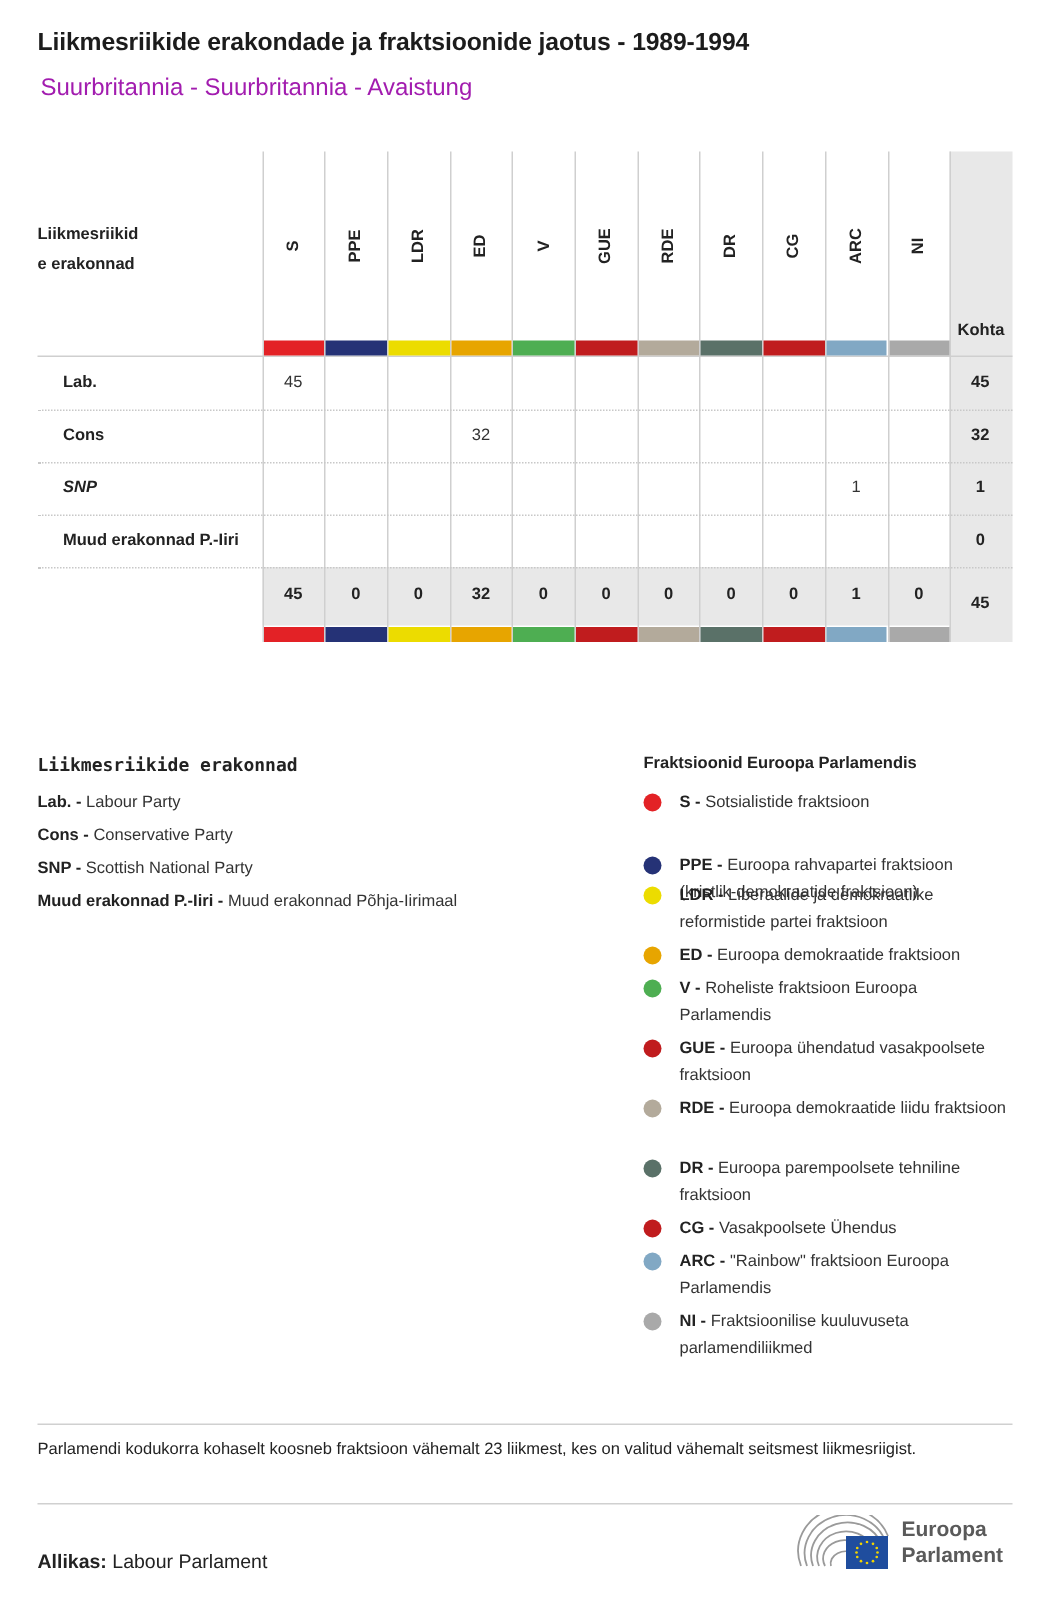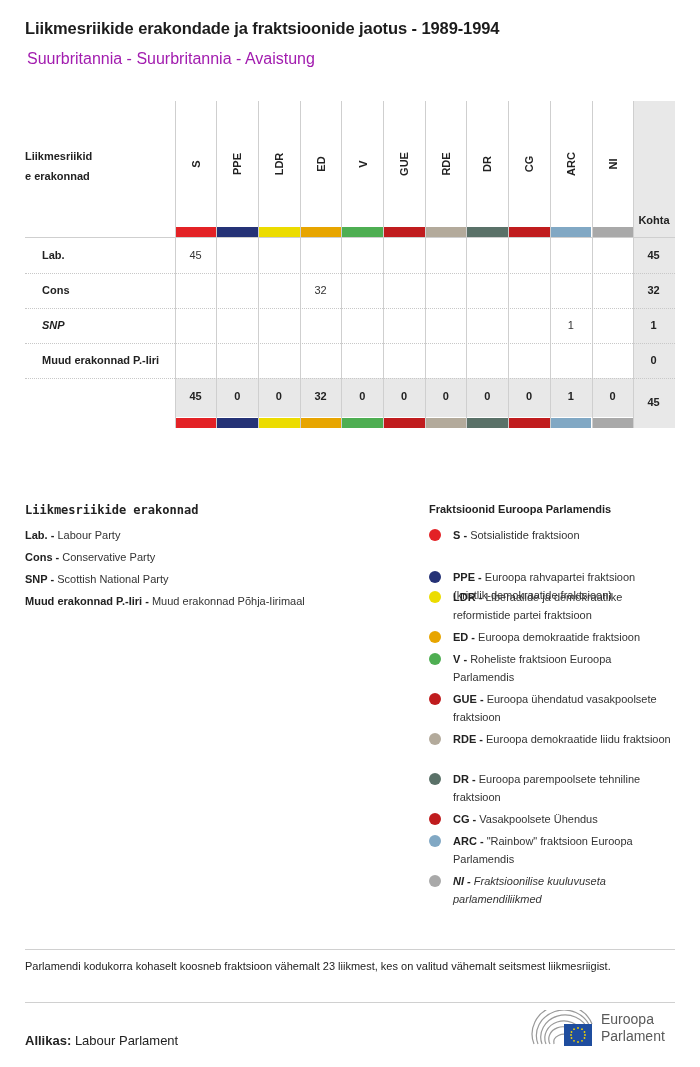--- a/index.html
+++ b/index.html
@@ -32,21 +32,21 @@
   .legend-right-title { position: absolute; left: 429px; top: 503px; font-size: 11px; font-weight: bold; color: #222; }
   .group-item { position: absolute; left: 429px; width: 246px; font-size: 11px; line-height: 18px; color: #333; padding-left: 24px; }
   .group-item b { color: #222; }
   .group-dot { position: absolute; left: 0; top: 3px; width: 12px; height: 12px; border-radius: 50%; }
 
   .hr { position: absolute; left: 25px; width: 650px; height: 1px; background: #d0d0d0; }
   .note { position: absolute; left: 25px; top: 957px; width: 620px; font-size: 11px; line-height: 18px; color: #222; }
   .source { position: absolute; left: 25px; top: 1033px; font-size: 13px; color: #222; }
   .source b { font-weight: bold; }
   .logo { position: absolute; left: 530px; top: 1010px; width: 150px; height: 40px; }
-  .logo-text { position: absolute; left: 71px; top: 1px; font-size: 14px; font-weight: normal; color: #5a5a5a; line-height: 17px; }
+  .logo-text { position: absolute; left: 71px; top: 1px; font-size: 14px; font-weight: bold; color: #5a5a5a; line-height: 17px; }
 </style>
 </head>
 <body>
 
 <div class="title">Liikmesriikide erakondade ja fraktsioonide jaotus - 1989-1994</div>
 <div class="subtitle">Suurbritannia - Suurbritannia - Avaistung</div>
 
 <div id="table">
   <div class="total-col-bg"></div>
   <div class="totals-row-bg"></div>
@@ -162,21 +162,21 @@
     <div class="group-item" style="top: 526px;"><span class="group-dot" style="background: rgb(227, 34, 38);"></span><b>S -</b> <span>Sotsialistide fraktsioon</span></div>
     <div class="group-item" style="top: 568px;"><span class="group-dot" style="background: rgb(37, 50, 118);"></span><b>PPE -</b> <span>Euroopa rahvapartei fraktsioon (kristlik-demokraatide fraktsioon)</span></div>
     <div class="group-item" style="top: 588px;"><span class="group-dot" style="background: rgb(236, 220, 0);"></span><b>LDR -</b> <span>Liberaalide ja demokraatlike reformistide partei fraktsioon</span></div>
     <div class="group-item" style="top: 628px;"><span class="group-dot" style="background: rgb(231, 165, 0);"></span><b>ED -</b> <span>Euroopa demokraatide fraktsioon</span></div>
     <div class="group-item" style="top: 650px;"><span class="group-dot" style="background: rgb(78, 174, 82);"></span><b>V -</b> <span>Roheliste fraktsioon Euroopa Parlamendis</span></div>
     <div class="group-item" style="top: 690px;"><span class="group-dot" style="background: rgb(192, 28, 30);"></span><b>GUE -</b> <span>Euroopa ühendatud vasakpoolsete fraktsioon</span></div>
     <div class="group-item" style="top: 730px;"><span class="group-dot" style="background: rgb(179, 170, 155);"></span><b>RDE -</b> <span>Euroopa demokraatide liidu fraktsioon</span></div>
     <div class="group-item" style="top: 770px;"><span class="group-dot" style="background: rgb(90, 113, 104);"></span><b>DR -</b> <span>Euroopa parempoolsete tehniline fraktsioon</span></div>
     <div class="group-item" style="top: 810px;"><span class="group-dot" style="background: rgb(192, 28, 30);"></span><b>CG -</b> <span>Vasakpoolsete Ühendus</span></div>
     <div class="group-item" style="top: 832px;"><span class="group-dot" style="background: rgb(129, 168, 196);"></span><b>ARC -</b> <span>"Rainbow" fraktsioon Euroopa Parlamendis</span></div>
-    <div class="group-item" style="top: 872px; font-style: italic;"><span class="group-dot" style="background: rgb(169, 169, 169);"></span><b>NI -</b> <span>Fraktsioonilise kuuluvuseta parlamendiliikmed</span></div>
+    <div class="group-item" style="top: 872px;"><span class="group-dot" style="background: rgb(169, 169, 169);"></span><b>NI -</b> <span>Fraktsioonilise kuuluvuseta parlamendiliikmed</span></div>
   </div>
 
 <div class="hr" style="top:949px;"></div>
 <div class="note">Parlamendi kodukorra kohaselt koosneb fraktsioon vähemalt 23 liikmest, kes on valitud vähemalt seitsmest liikmesriigist.</div>
 <div class="hr" style="top:1002px;"></div>
 
 <div class="source">
   <b>Allikas:</b>
   <span>Labour Parlament</span>
 </div>

